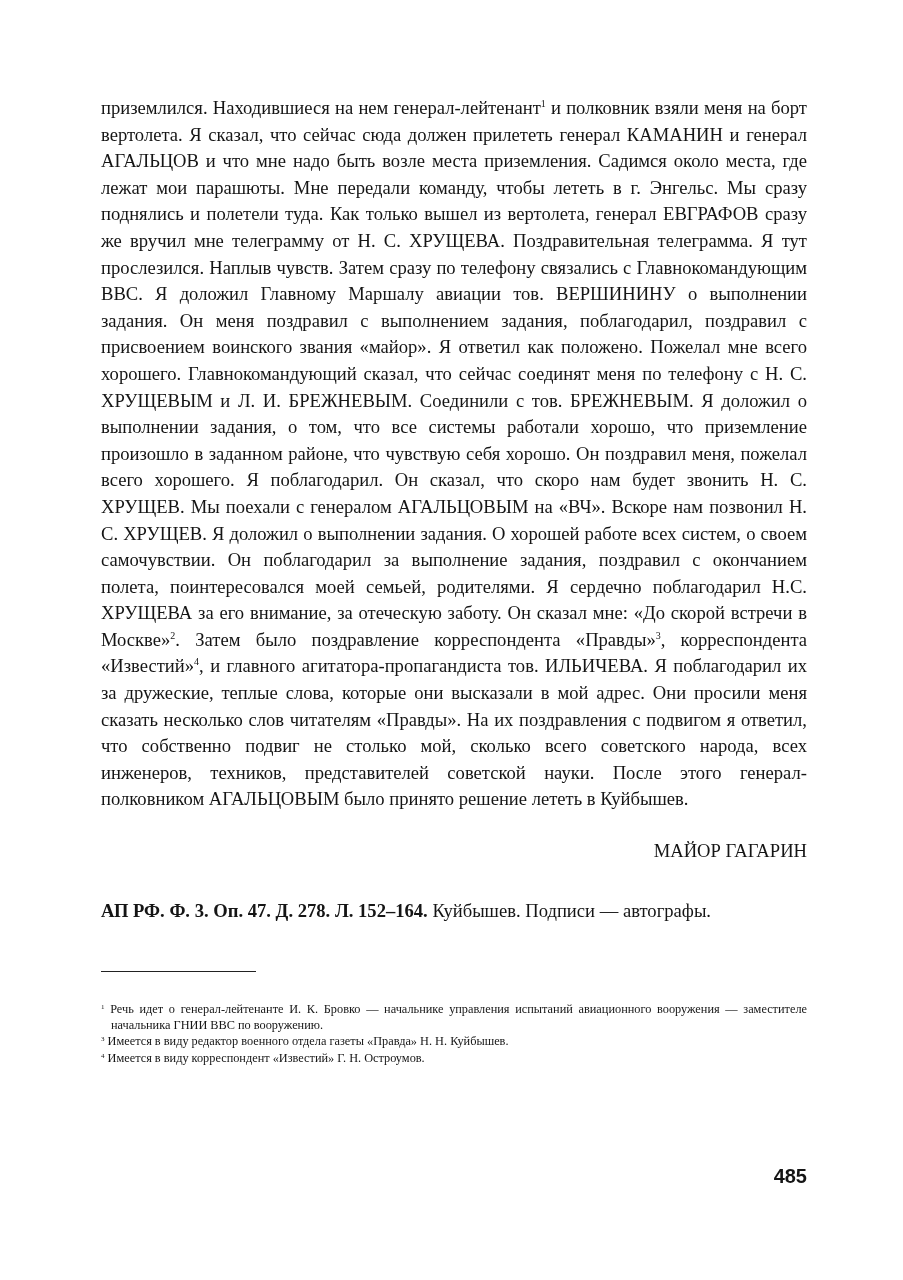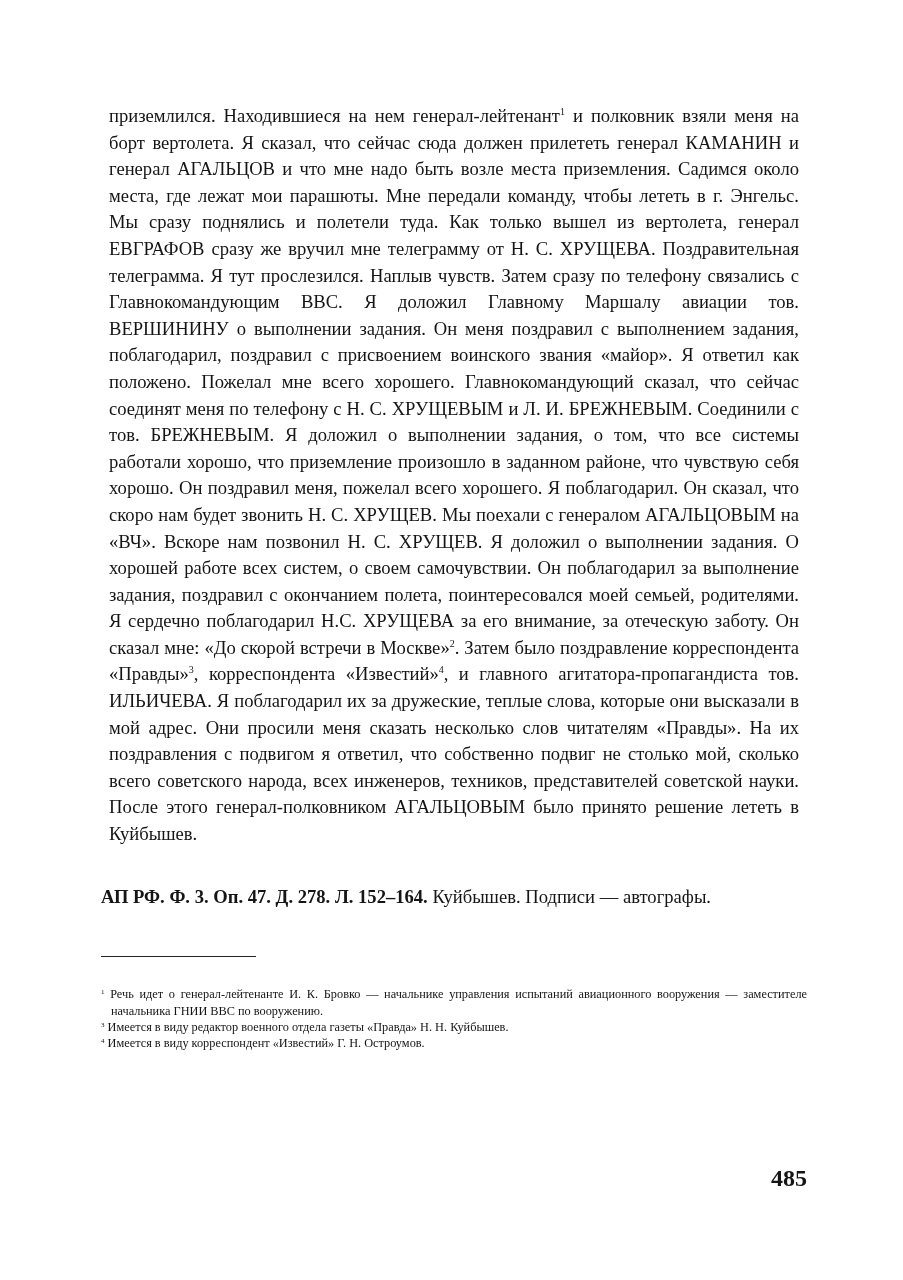--- a/index.html
+++ b/index.html
@@ -2,43 +2,44 @@
 <html><head>
   <meta charset="utf-8">
   <style>
     html, body { margin: 0; padding: 0; background: #ffffff; }
     body { width: 903px; height: 1280px; position: relative; overflow: hidden; }
     .page {
       position: absolute; left: 101px; top: 95px; width: 706px;
       font-family: "Liberation Serif", serif; color: #151515;
     }
     .body-text { font-size: 18.6px; line-height: 26.6px; text-align: justify; margin: 0; }
-    .body-text p { margin: 8px; text-indent: 0; }
+    .body-text p { margin: 0; text-indent: 0; }
     .body-text p.indent { text-indent: 22px; }
     sup { font-size: 10px; line-height: 0; vertical-align: 7px; }
     .signature { text-align: right; font-size: 18.6px; margin-top: 27px; }
     .source { margin-top: 36px; font-size: 18.6px; line-height: 26.6px; text-align: justify; }
     .source b { font-weight: bold; margin-top: 41px; }
     .footnote-rule { margin-top: 46px; width: 155px; border-top: 1px solid #222; height: 0; }
     .footnotes { margin-top: 29px; font-size: 12.3px; line-height: 16.4px; text-align: justify; }
     .footnotes .fn { padding-left: 10px; text-indent: -10px; }
     .footnotes .fn sup { font-size: 7px; vertical-align: 4px; }
     .page-number {
       position: absolute; right: 96px; top: 1165px;
-      font-family: Liberation Serif, serif; font-weight: bold; font-size: 24px; color: #151515;
+      font-family: Liberation Sans, sans-serif; font-weight: bold; font-size: 20px; color: #151515;
     }
   </style>
 </head>
 <body>
 
 <div class="page">
   <div class="body-text">
     <p><span>приземлился. Находившиеся на нем генерал-лейтенант</span><sup>1</sup><span> и полковник взяли меня на борт вертолета. Я сказал, что сейчас сюда должен прилететь генерал КАМАНИН и генерал АГАЛЬЦОВ и что мне надо быть возле места приземления. Садимся около места, где лежат мои парашюты. Мне передали команду, чтобы лететь в г. Энгельс. Мы сразу поднялись и полетели туда. Как только вышел из вертолета, генерал ЕВГРАФОВ сразу же вручил мне телеграмму от Н. С. ХРУЩЕВА. Поздравительная телеграмма. Я тут прослезился. Наплыв чувств. Затем сразу по телефону связались с Главнокомандующим ВВС. Я доложил Главному Маршалу авиации тов. ВЕРШИНИНУ о выполнении задания. Он меня поздравил с выполнением задания, поблагодарил, поздравил с присвоением воинского звания «майор». Я ответил как положено. Пожелал мне всего хорошего. Главнокомандующий сказал, что сейчас соединят меня по телефону с Н. С. ХРУЩЕВЫМ и Л. И. БРЕЖНЕВЫМ. Соединили с тов. БРЕЖНЕВЫМ. Я доложил о выполнении задания, о том, что все системы работали хорошо, что приземление произошло в заданном районе, что чувствую себя хорошо. Он поздравил меня, пожелал всего хорошего. Я поблагодарил. Он сказал, что скоро нам будет звонить Н. С. ХРУЩЕВ. Мы поехали с генералом АГАЛЬЦОВЫМ на «ВЧ». Вскоре нам позвонил Н. С. ХРУЩЕВ. Я доложил о выполнении задания. О хорошей работе всех систем, о своем самочувствии. Он поблагодарил за выполнение задания, поздравил с окончанием полета, поинтересовался моей семьей, родителями. Я сердечно поблагодарил Н.С. ХРУЩЕВА за его внимание, за отеческую заботу. Он сказал мне: «До скорой встречи в Москве»</span><sup>2</sup><span>. Затем было поздравление корреспондента «Правды»</span><sup>3</sup><span>, корреспондента «Известий»</span><sup>4</sup><span>, и главного агитатора-пропагандиста тов. ИЛЬИЧЕВА. Я поблагодарил их за дружеские, теплые слова, которые они высказали в мой адрес. Они просили меня сказать несколько слов читателям «Правды». На их поздравления с подвигом я ответил, что собственно подвиг не столько мой, сколько всего советского народа, всех инженеров, техников, представителей советской науки. После этого генерал-полковником АГАЛЬЦОВЫМ было принято решение лететь в Куйбышев.</span></p>
   </div>
 
+  <div class="signature">МАЙОР ГАГАРИН</div>
 
   <div class="source">
     <b>АП РФ. Ф. 3. Оп. 47. Д. 278. Л. 152–164.</b><span> Куйбышев. Подписи — автографы.</span>
   </div>
 
   <div class="footnote-rule"></div>
 
   <div class="footnotes">
     <div class="fn"><sup>1</sup><span> Речь идет о генерал-лейтенанте И. К. Бровко — начальнике управления испытаний авиационного вооружения — заместителе начальника ГНИИ ВВС по вооружению.</span></div>
     <div class="fn"><sup>3</sup><span> Имеется в виду редактор военного отдела газеты «Правда» Н. Н. Куйбышев.</span></div>

